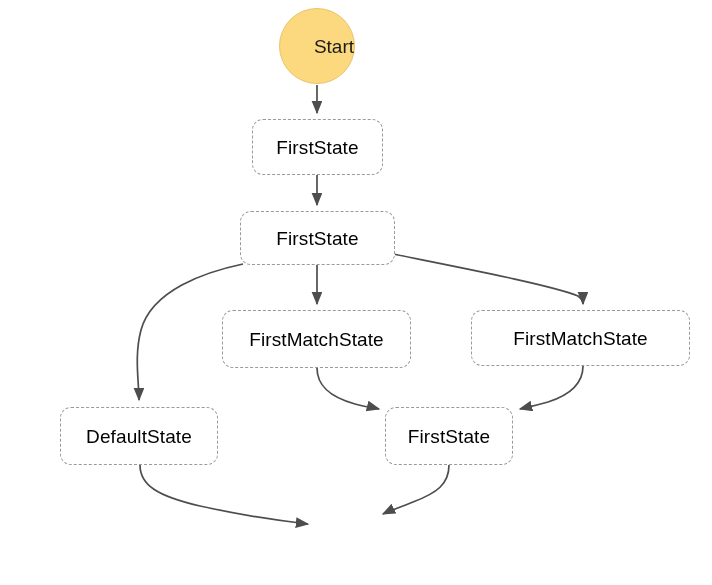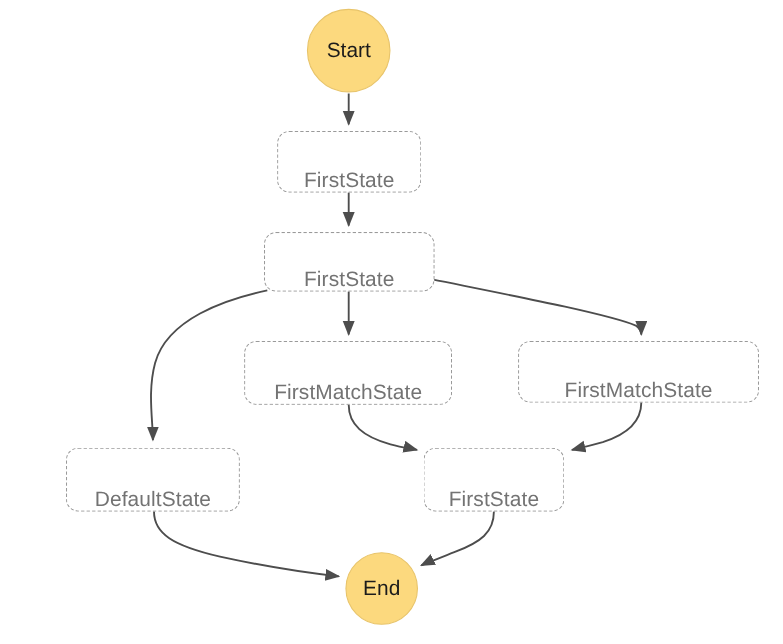--- a/index.html
+++ b/index.html
@@ -31,33 +31,33 @@
     box-sizing: border-box;
     display: flex;
     align-items: center;
     justify-content: center;
     text-align: center;
   }
   .node-state {
     border: 1.6px dashed #9a9a9a;
     border-radius: 11px;
     background: #ffffff;
-    color: #737373;
+    color: #000000;
     font-size: 19px;
     letter-spacing: 0.1px;
     line-height: 1;
-    align-items: flex-end;
   }
   .node-terminal {
     border-radius: 50%;
     background: #fcd97e;
     border: 1.2px solid #e8c46a;
     color: #1b1b1b;
     font-size: 19px;
     line-height: 1;
+    justify-content: flex-end;
   }
   .edge-path {
     fill: none;
     stroke: #4d4d4d;
     stroke-width: 1.7px;
   }
 </style>
 </head>
 <body>
 
@@ -103,17 +103,14 @@
     </div>
 
   <div class="node node-state" style="left: 60px; top: 407px; width: 158px; height: 58px;">
       <span>DefaultState</span>
     </div>
 
   <div class="node node-state" style="left: 385px; top: 407px; width: 128px; height: 58px;">
       <span>FirstState</span>
     </div>
 
-  <div class="node node-terminal" style="left: 314px; top: 502px; width: 66px; height: 66px;">
-      <span>End</span>
-    </div>
 
 </div>
 
 </body></html>

